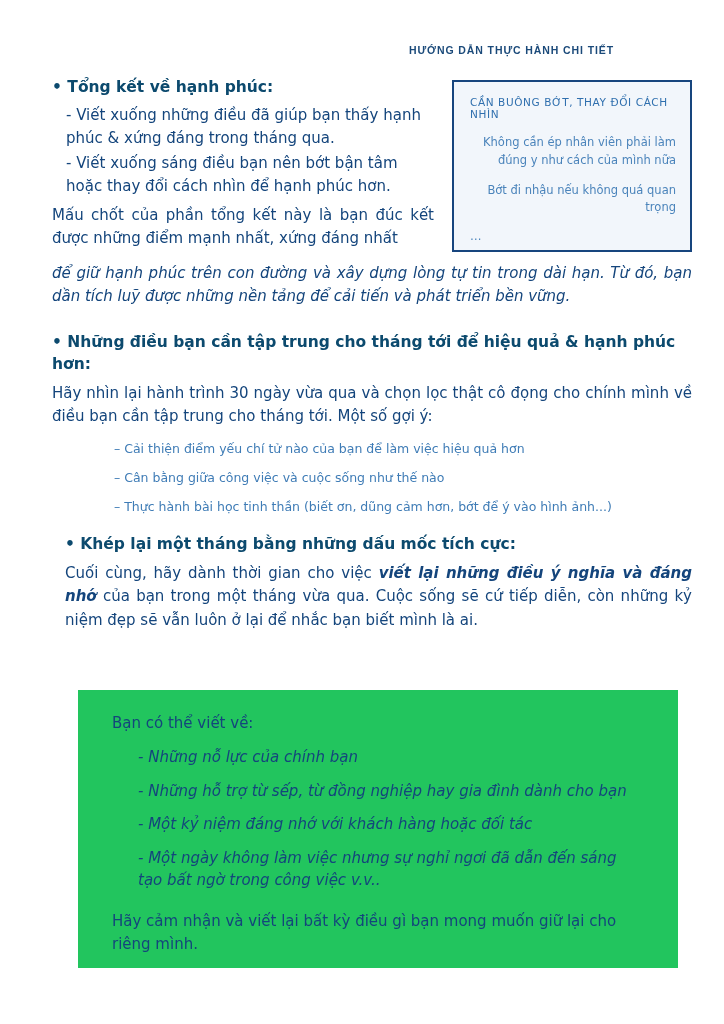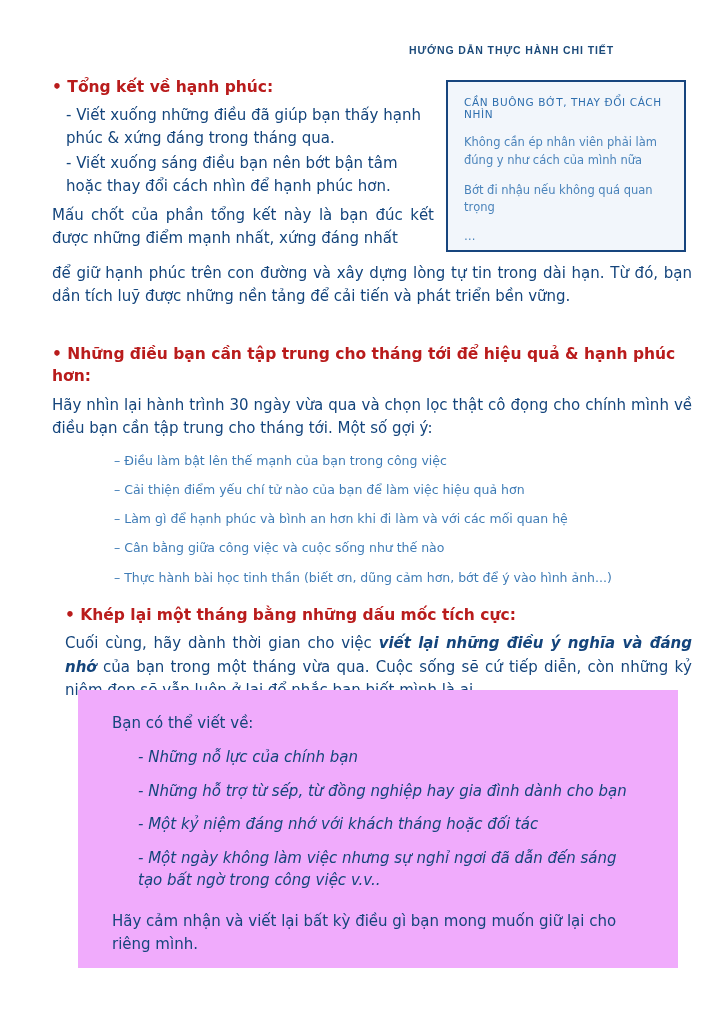--- a/index.html
+++ b/index.html
@@ -37,21 +37,21 @@
   
   .content {
     position: absolute;
     left: 52px;
     top: 76px;
     width: 640px;
   }
   .bullet {
     font-weight: bold;
     font-size: 15.5px;
-    color: #b91c1c;
+    color: #0c4a6e;
     margin: 0 0 6px 0;
     line-height: 1.45;
   }
   .sub-line {
     font-size: 15px;
     line-height: 1.52;
     color: #14457c;
     margin: 0 0 2px 0;
     padding-left: 14px;
   }
@@ -61,21 +61,21 @@
     color: #14457c;
     margin: 0;
     text-align: justify;
   }
   
   .wrap-area {
     position: relative;
   }
   .callout {
     position: absolute;
-    right: 6px;
+    right: 0;
     top: 4px;
     width: 240px;
     height: 172px;
     border: 2.2px solid #17457e;
     background: #f2f6fb;
     box-sizing: border-box;
     padding: 14px 14px 10px 16px;
   }
   .callout-title {
     font-size: 10.5px;
@@ -84,57 +84,58 @@
     text-transform: uppercase;
     margin-bottom: 14px;
     font-family: "DejaVu Sans", sans-serif;
   }
   .callout-line {
     font-size: 11.5px;
     color: #4b84bb;
     line-height: 1.55;
     margin-bottom: 12px;
     font-family: "DejaVu Sans", sans-serif;
+    text-align: right;
   }
   .callout-dots {
     font-size: 11.5px;
     color: #4b84bb;
   }
   .float-box {
     float: right;
     width: 258px;
     height: 180px;
     shape-outside: content-box;
   }
   .narrow {
     width: 390px;
   }
   
   .sec {
-    margin-top: 34px;
+    margin-top: 22px;
   }
   .hand-list {
     margin: 12px 0 0 0;
     padding-left: 62px;
   }
   .hand-item {
     font-size: 12.5px;
     color: #3f7cb6;
     line-height: 1.3;
     margin-bottom: 13px;
     font-family: "DejaVu Sans", sans-serif;
   }
   
   .note-box {
     position: absolute;
     left: 78px;
     top: 690px;
     width: 600px;
     height: 278px;
-    background: #f0abfc;
+    background: #22c55e;
     box-sizing: border-box;
     padding: 24px 34px 20px 34px;
   }
   .note-lead {
     font-size: 15px;
     color: #14457c;
     margin: 0 0 14px 0;
   }
   .note-item {
     font-size: 15px;
@@ -175,45 +176,43 @@
         <div class="callout-dots">…</div>
       </div>
 
       <p class="bullet narrow">• Tổng kết về hạnh phúc:</p>
       <p class="sub-line narrow">- Viết xuống những điều đã giúp bạn thấy hạnh phúc &amp; xứng đáng trong tháng qua.</p>
       <p class="sub-line narrow">- Viết xuống sáng điều bạn nên bớt bận tâm hoặc thay đổi cách nhìn để hạnh phúc hơn.</p>
       <p class="para narrow" style="margin-top:6px;">Mấu chốt của phần tổng kết này là bạn đúc kết được những điểm mạnh nhất, xứng đáng nhất</p>
 
       <div style="clear:both;"></div>
 
-      <p class="para" style="margin-top:6px;">để giữ hạnh phúc trên con đường và xây dựng lòng tự tin trong dài hạn. Từ đó, bạn dần tích luỹ được những nền tảng để cải tiến và phát triển bền vững.</p>
+      <p class="para" style="margin-top:6px;font-style:italic;">để giữ hạnh phúc trên con đường và xây dựng lòng tự tin trong dài hạn. Từ đó, bạn dần tích luỹ được những nền tảng để cải tiến và phát triển bền vững.</p>
     </div>
 
     <div class="sec">
       <p class="bullet">• Những điều bạn cần tập trung cho tháng tới để hiệu quả &amp; hạnh phúc hơn:</p>
       <p class="para">Hãy nhìn lại hành trình 30 ngày vừa qua và chọn lọc thật cô đọng cho chính mình về điều bạn cần tập trung cho tháng tới. Một số gợi ý:</p>
 
       <div class="hand-list">
-        <div class="hand-item">– Điều làm bật lên thế mạnh của bạn trong công việc</div>
         <div class="hand-item">– Cải thiện điểm yếu chí tử nào của bạn để làm việc hiệu quả hơn</div>
-        <div class="hand-item">– Làm gì để hạnh phúc và bình an hơn khi đi làm và với các mối quan hệ</div>
         <div class="hand-item">– Cân bằng giữa công việc và cuộc sống như thế nào</div>
         <div class="hand-item">– Thực hành bài học tinh thần (biết ơn, dũng cảm hơn, bớt để ý vào hình ảnh...)</div>
       </div>
     </div>
 
     <div class="sec" style="margin-top:18px;margin-left:13px;">
       <p class="bullet">• Khép lại một tháng bằng những dấu mốc tích cực:</p>
       <p class="para"><span>Cuối cùng, hãy dành thời gian cho việc </span><span class="it-b">viết lại những điều ý nghĩa và đáng nhớ</span><span> của bạn trong một tháng vừa qua. Cuộc sống sẽ cứ tiếp diễn, còn những kỷ niệm đẹp sẽ vẫn luôn ở lại để nhắc bạn biết mình là ai.</span></p>
     </div>
 
   </div>
 
   <div class="note-box">
     <p class="note-lead">Bạn có thể viết về:</p>
     <p class="note-item">- Những nỗ lực của chính bạn</p>
     <p class="note-item">- Những hỗ trợ từ sếp, từ đồng nghiệp hay gia đình dành cho bạn</p>
-    <p class="note-item">- Một kỷ niệm đáng nhớ với khách tháng hoặc đối tác</p>
+    <p class="note-item">- Một kỷ niệm đáng nhớ với khách hàng hoặc đối tác</p>
     <p class="note-item">- Một ngày không làm việc nhưng sự nghỉ ngơi đã dẫn đến sáng tạo bất ngờ trong công việc v.v..</p>
     <p class="note-tail">Hãy cảm nhận và viết lại bất kỳ điều gì bạn mong muốn giữ lại cho riêng mình.</p>
   </div>
 
 </div>
 
 </body></html>

